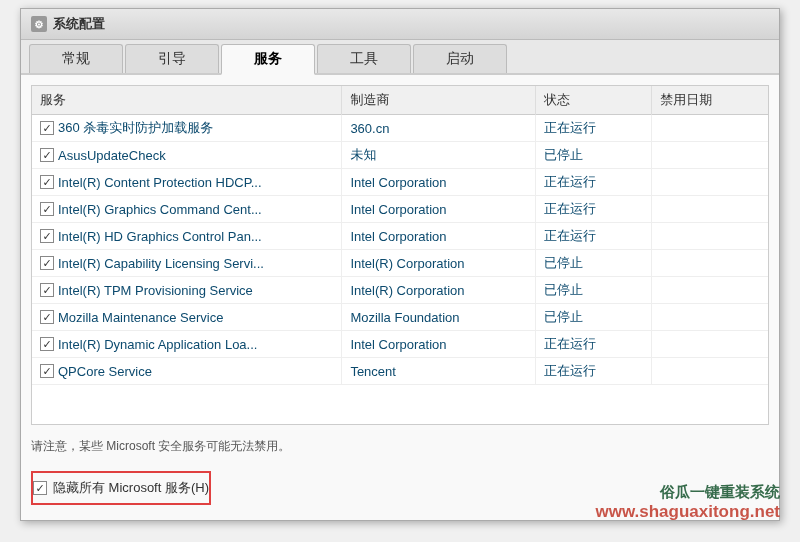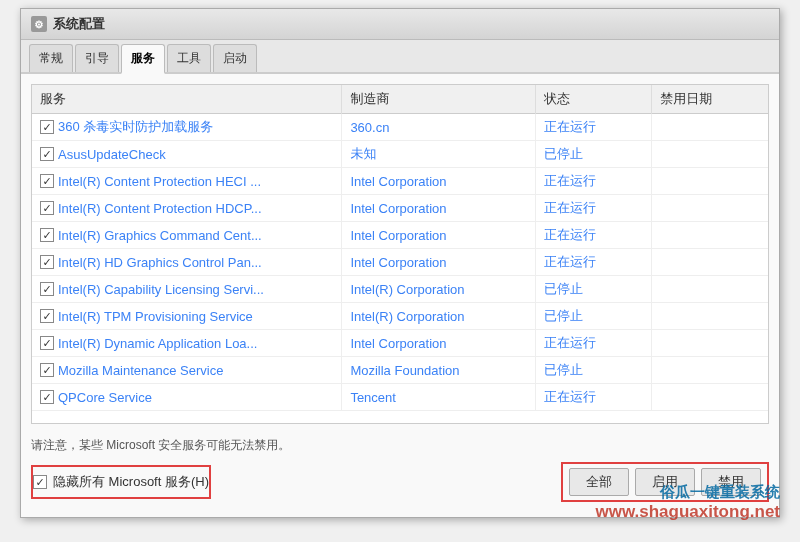--- a/index.html
+++ b/index.html
@@ -46,26 +46,26 @@
 
     .tabs {
       display: flex;
       background: #e8e8e8;
       border-bottom: 2px solid #ccc;
       padding: 4px 8px 0;
       gap: 2px;
     }
 
     .tab {
-      padding: 5px 9px;
+      padding: 5px 32px;
       border: 1px solid #bbb;
       border-bottom: none;
       background: #ddd;
       cursor: pointer;
-      font-size: 12px;
+      font-size: 14px;
       color: #333;
       border-radius: 3px 3px 0 0;
     }
 
     .tab.active {
       background: #f9f9f9;
       border-bottom: 2px solid #f9f9f9;
       margin-bottom: -2px;
       font-weight: bold;
       color: #000;
@@ -107,21 +107,21 @@
     .services-table thead th:last-child {
       border-right: none;
     }
 
     .services-table tbody tr {
       border-bottom: 1px solid #eee;
     }
 
     .services-table tbody td {
       padding: 4px 8px;
-      color: #3b82f6;
+      color: #0c4a6e;
       border-right: 1px solid #eee;
       white-space: nowrap;
       overflow: hidden;
       text-overflow: ellipsis;
       max-width: 0;
     }
 
     .services-table tbody td:last-child {
       border-right: none;
     }
@@ -155,21 +155,21 @@
     }
 
     .footer {
       margin-top: 8px;
       padding: 5px 0;
     }
 
     .notice-text {
       font-size: 12px;
       color: #555;
-      margin-bottom: 8px;
+      margin-bottom: 16px;
     }
 
     .footer-controls {
       display: flex;
       align-items: center;
       justify-content: space-between;
     }
 
     .hide-ms-checkbox {
       display: flex;
@@ -211,21 +211,21 @@
       right: 20px;
       text-align: right;
       color: #c0392b;
       font-size: 12px;
       font-weight: bold;
       opacity: 0.85;
     }
 
     .watermark-line1 {
       font-size: 15px;
-      color: #0369a1;
+      color: #14532d;
     }
 
     .watermark-line2 {
       font-size: 17px;
       color: #c0392b;
     }
   </style>
 </head>
 <body>
 
@@ -274,31 +274,20 @@
                 </div>
               </td>
               <td class="col-vendor">未知</td>
               <td class="col-status">已停止</td>
               <td class="col-disabled"></td>
             </tr>
             <tr>
               <td class="col-service" style="max-width: 280px;">
                 <div class="checkbox-cell">
                   <div class="checkbox checked"></div>
-                  <span>Intel(R) Content Protection HECI ...</span>
-                </div>
-              </td>
-              <td class="col-vendor">Intel Corporation</td>
-              <td class="col-status">正在运行</td>
-              <td class="col-disabled"></td>
-            </tr>
-            <tr>
-              <td class="col-service" style="max-width: 280px;">
-                <div class="checkbox-cell">
-                  <div class="checkbox checked"></div>
                   <span>Intel(R) Content Protection HDCP...</span>
                 </div>
               </td>
               <td class="col-vendor">Intel Corporation</td>
               <td class="col-status">正在运行</td>
               <td class="col-disabled"></td>
             </tr>
             <tr>
               <td class="col-service" style="max-width: 280px;">
                 <div class="checkbox-cell">
@@ -340,36 +329,36 @@
                 </div>
               </td>
               <td class="col-vendor">Intel(R) Corporation</td>
               <td class="col-status">已停止</td>
               <td class="col-disabled"></td>
             </tr>
             <tr>
               <td class="col-service" style="max-width: 280px;">
                 <div class="checkbox-cell">
                   <div class="checkbox checked"></div>
-                  <span>Intel(R) Dynamic Application Loa...</span>
-                </div>
-              </td>
-              <td class="col-vendor">Intel Corporation</td>
-              <td class="col-status">正在运行</td>
-              <td class="col-disabled"></td>
-            </tr>
-            <tr>
-              <td class="col-service" style="max-width: 280px;">
-                <div class="checkbox-cell">
-                  <div class="checkbox checked"></div>
                   <span>Mozilla Maintenance Service</span>
                 </div>
               </td>
               <td class="col-vendor">Mozilla Foundation</td>
               <td class="col-status">已停止</td>
+              <td class="col-disabled"></td>
+            </tr>
+            <tr>
+              <td class="col-service" style="max-width: 280px;">
+                <div class="checkbox-cell">
+                  <div class="checkbox checked"></div>
+                  <span>Intel(R) Dynamic Application Loa...</span>
+                </div>
+              </td>
+              <td class="col-vendor">Intel Corporation</td>
+              <td class="col-status">正在运行</td>
               <td class="col-disabled"></td>
             </tr>
             <tr>
               <td class="col-service" style="max-width: 280px;">
                 <div class="checkbox-cell">
                   <div class="checkbox checked"></div>
                   <span>QPCore Service</span>
                 </div>
               </td>
               <td class="col-vendor">Tencent</td>
@@ -380,25 +369,20 @@
       </table>
     </div>
 
     <div class="footer">
       <div class="notice-text">请注意，某些 Microsoft 安全服务可能无法禁用。</div>
       <div class="footer-controls">
         <div class="hide-ms-checkbox">
           <div class="checkbox checked"></div>
           <label class="hide-ms-label">隐藏所有 Microsoft 服务(H)</label>
         </div>
-        <div class="btn-group">
-          <button class="btn">全部</button>
-          <button class="btn">启用</button>
-          <button class="btn">禁用</button>
-        </div>
       </div>
     </div>
   </div>
 </div>
 
 <div class="watermark">
   <div class="watermark-line1">俗瓜一键重装系统</div>
   <div class="watermark-line2">www.shaguaxitong.net</div>
 </div>
 

